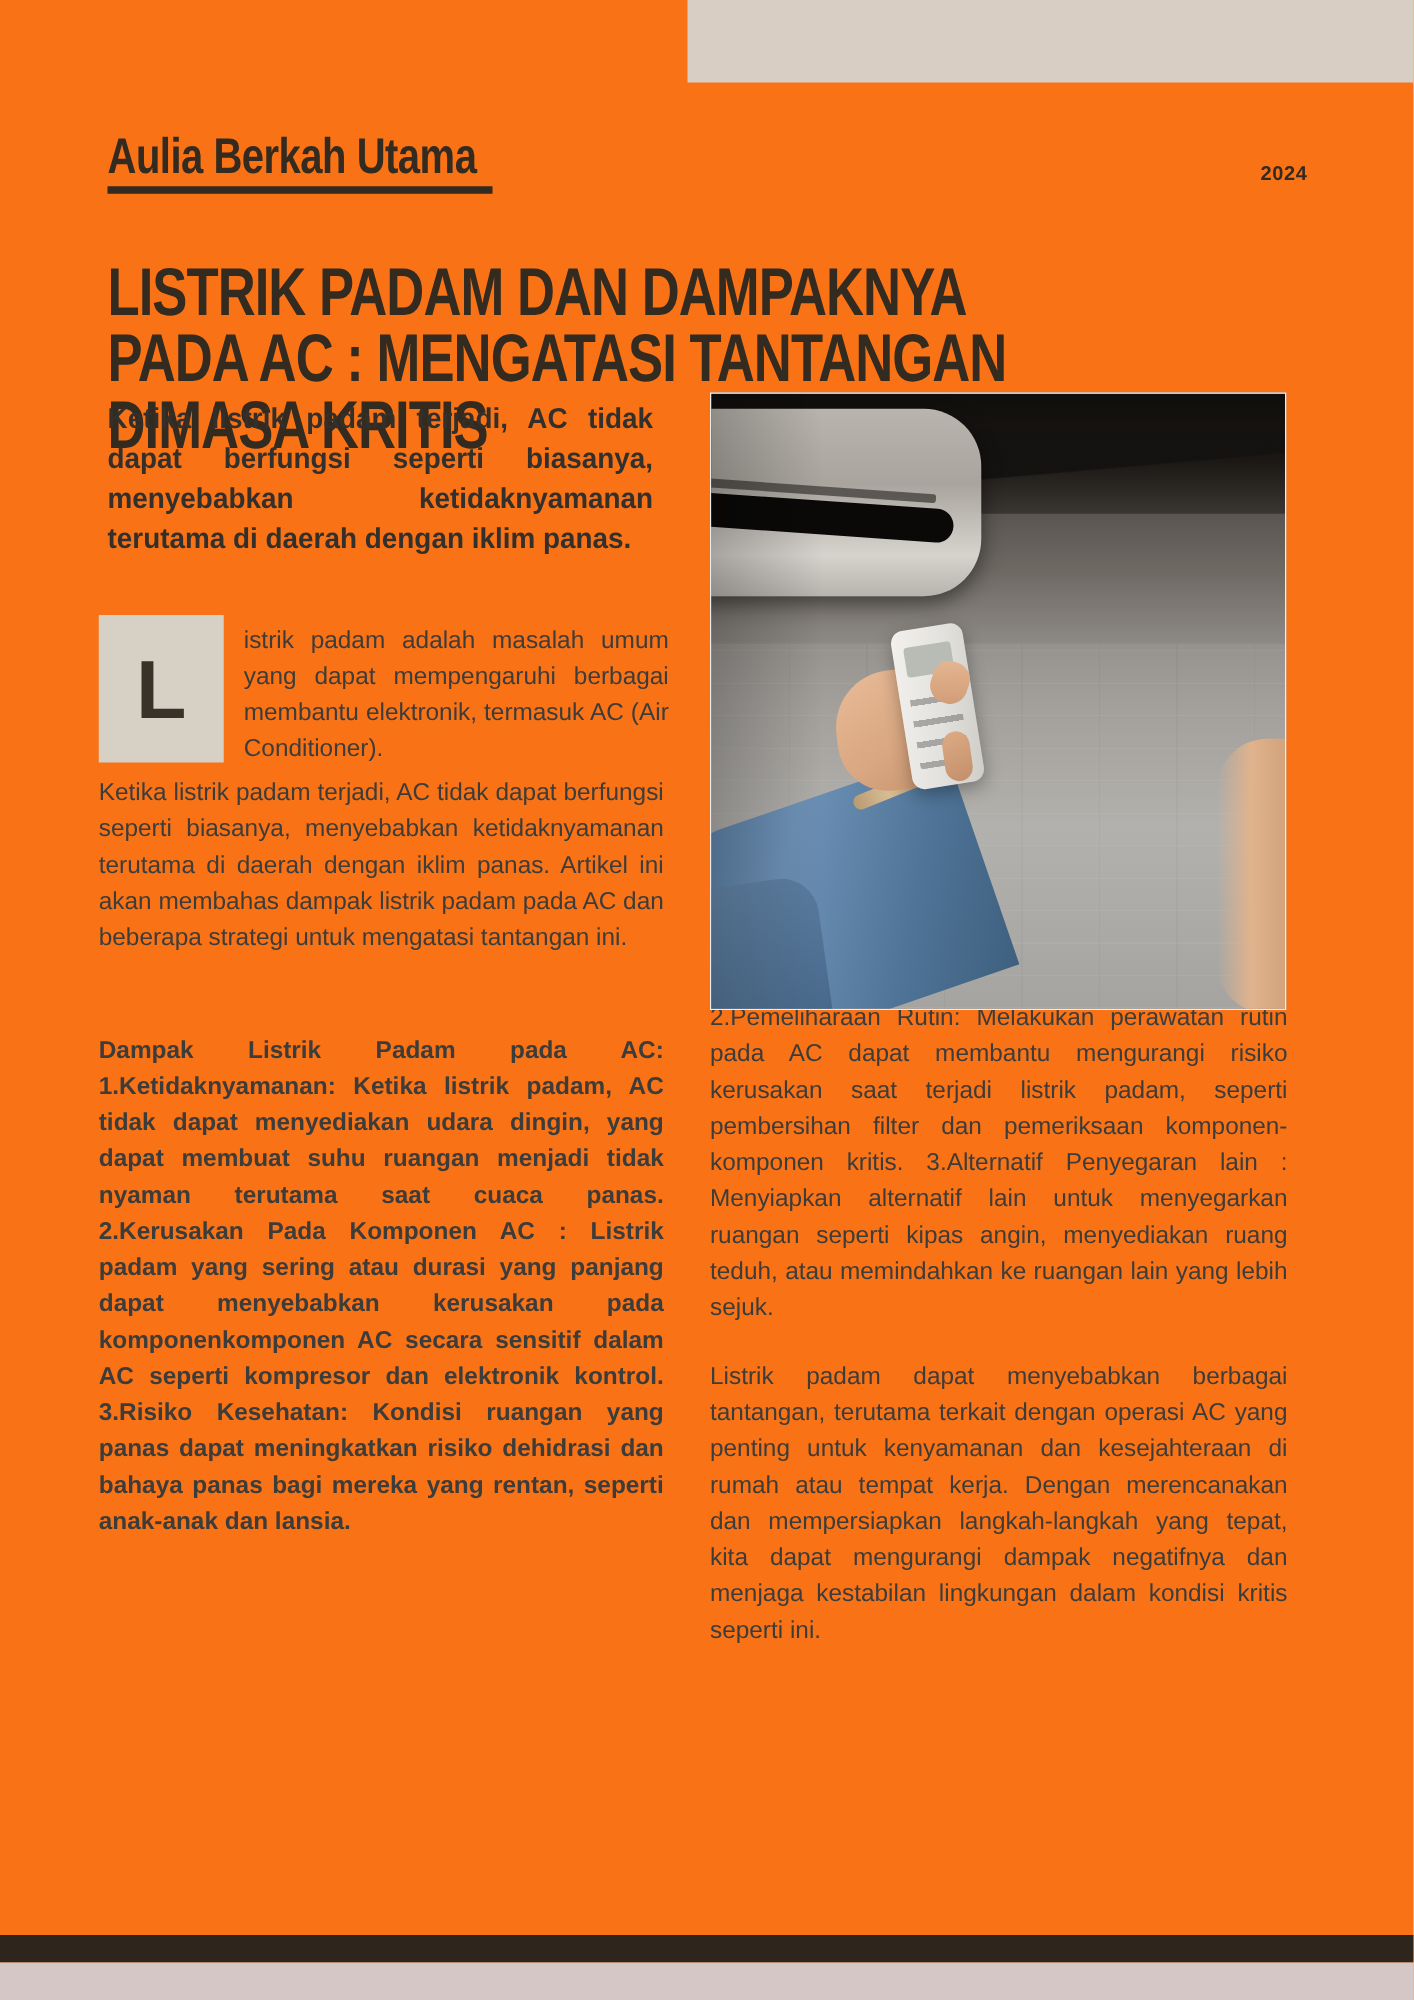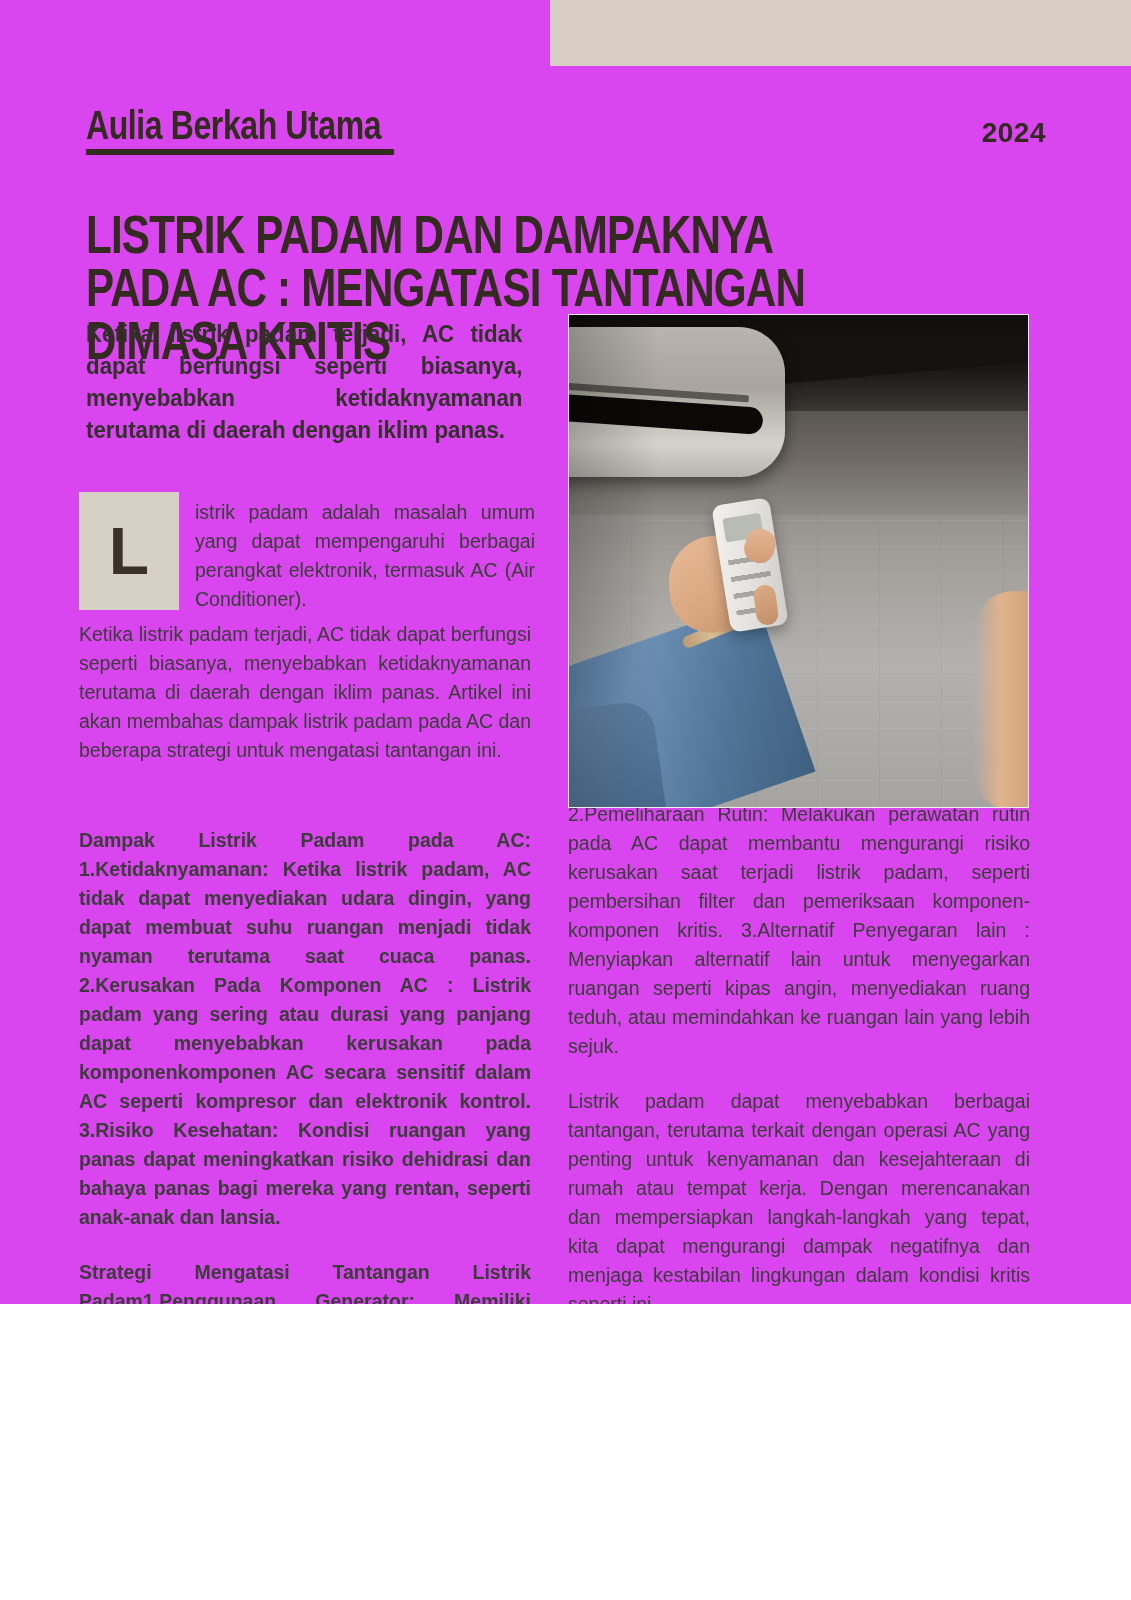--- a/index.html
+++ b/index.html
@@ -7,22 +7,22 @@
     padding: 0;
     background: #ffffff;
   }
   body {
     font-family: "Liberation Sans", sans-serif;
   }
 
   .page {
     position: relative;
     width: 1131px;
-    height: 1304px;
-    background: #d946ef;
+    height: 1600px;
+    background: #f97316;
     overflow: hidden;
   }
 
   
   .top-band {
     position: absolute;
     left: 550px;
     top: 0;
     width: 581px;
     height: 66px;
@@ -65,21 +65,21 @@
     transform: scaleX(0.80);
     transform-origin: left bottom;
     border-bottom: 6px solid #332a20;
     padding-right: 16px;
     padding-bottom: 3px;
     white-space: nowrap;
   }
   .masthead-year {
     font-family: "Liberation Sans", sans-serif;
     font-weight: bold;
-    font-size: 28px;
+    font-size: 16px;
     color: #332a20;
     padding-bottom: 6px;
     letter-spacing: 0.5px;
   }
 
   
   .headline {
     position: absolute;
     left: 86px;
     top: 172px;
@@ -384,30 +384,29 @@
   </div>
 
   <h1 class="headline">LISTRIK PADAM DAN DAMPAKNYA PADA AC : MENGATASI TANTANGAN DIMASA KRITIS</h1>
 
   <div class="standfirst">Ketika listrik padam terjadi, AC tidak dapat berfungsi seperti biasanya, menyebabkan ketidaknyamanan terutama di daerah dengan iklim panas.</div>
 
   <div class="dropcap-block">
     <div class="dropcap-box">
       <span class="dropcap-letter">L</span>
     </div>
-    <div class="dropcap-text">istrik padam adalah masalah umum yang dapat mempengaruhi berbagai perangkat elektronik, termasuk AC (Air Conditioner).</div>
+    <div class="dropcap-text">istrik padam adalah masalah umum yang dapat mempengaruhi berbagai membantu elektronik, termasuk AC (Air Conditioner).</div>
   </div>
 
   <div class="col-left-top">
     <p>Ketika listrik padam terjadi, AC tidak dapat berfungsi seperti biasanya, menyebabkan ketidaknyamanan terutama di daerah dengan iklim panas. Artikel ini akan membahas dampak listrik padam pada AC dan beberapa strategi untuk mengatasi tantangan ini.</p>
   </div>
 
   <div class="col-left-body">
     <p>Dampak Listrik Padam pada AC: 1.Ketidaknyamanan: Ketika listrik padam, AC tidak dapat menyediakan udara dingin, yang dapat membuat suhu ruangan menjadi tidak nyaman terutama saat cuaca panas. 2.Kerusakan Pada Komponen AC : Listrik padam yang sering atau durasi yang panjang dapat menyebabkan kerusakan pada komponenkomponen AC secara sensitif dalam AC seperti kompresor dan elektronik kontrol. 3.Risiko Kesehatan: Kondisi ruangan yang panas dapat meningkatkan risiko dehidrasi dan bahaya panas bagi mereka yang rentan, seperti anak-anak dan lansia.</p>
-    <p>Strategi Mengatasi Tantangan Listrik Padam1.Penggunaan Generator: Memiliki generator darurat dapat membantu menjaga AC tetap beroperasi selama listrik padam.</p>
   </div>
 
   <div class="col-right-body">
     <p>2.Pemeliharaan Rutin: Melakukan perawatan rutin pada AC dapat membantu mengurangi risiko kerusakan saat terjadi listrik padam, seperti pembersihan filter dan pemeriksaan komponen-komponen kritis. 3.Alternatif Penyegaran lain : Menyiapkan alternatif lain untuk menyegarkan ruangan seperti kipas angin, menyediakan ruang teduh, atau memindahkan ke ruangan lain yang lebih sejuk.</p>
     <p>Listrik padam dapat menyebabkan berbagai tantangan, terutama terkait dengan operasi AC yang penting untuk kenyamanan dan kesejahteraan di rumah atau tempat kerja. Dengan merencanakan dan mempersiapkan langkah-langkah yang tepat, kita dapat mengurangi dampak negatifnya dan menjaga kestabilan lingkungan dalam kondisi kritis seperti ini.</p>
   </div>
 
   <div class="photo">
     <div class="photo-wall"></div>
     <div class="brick"></div>

